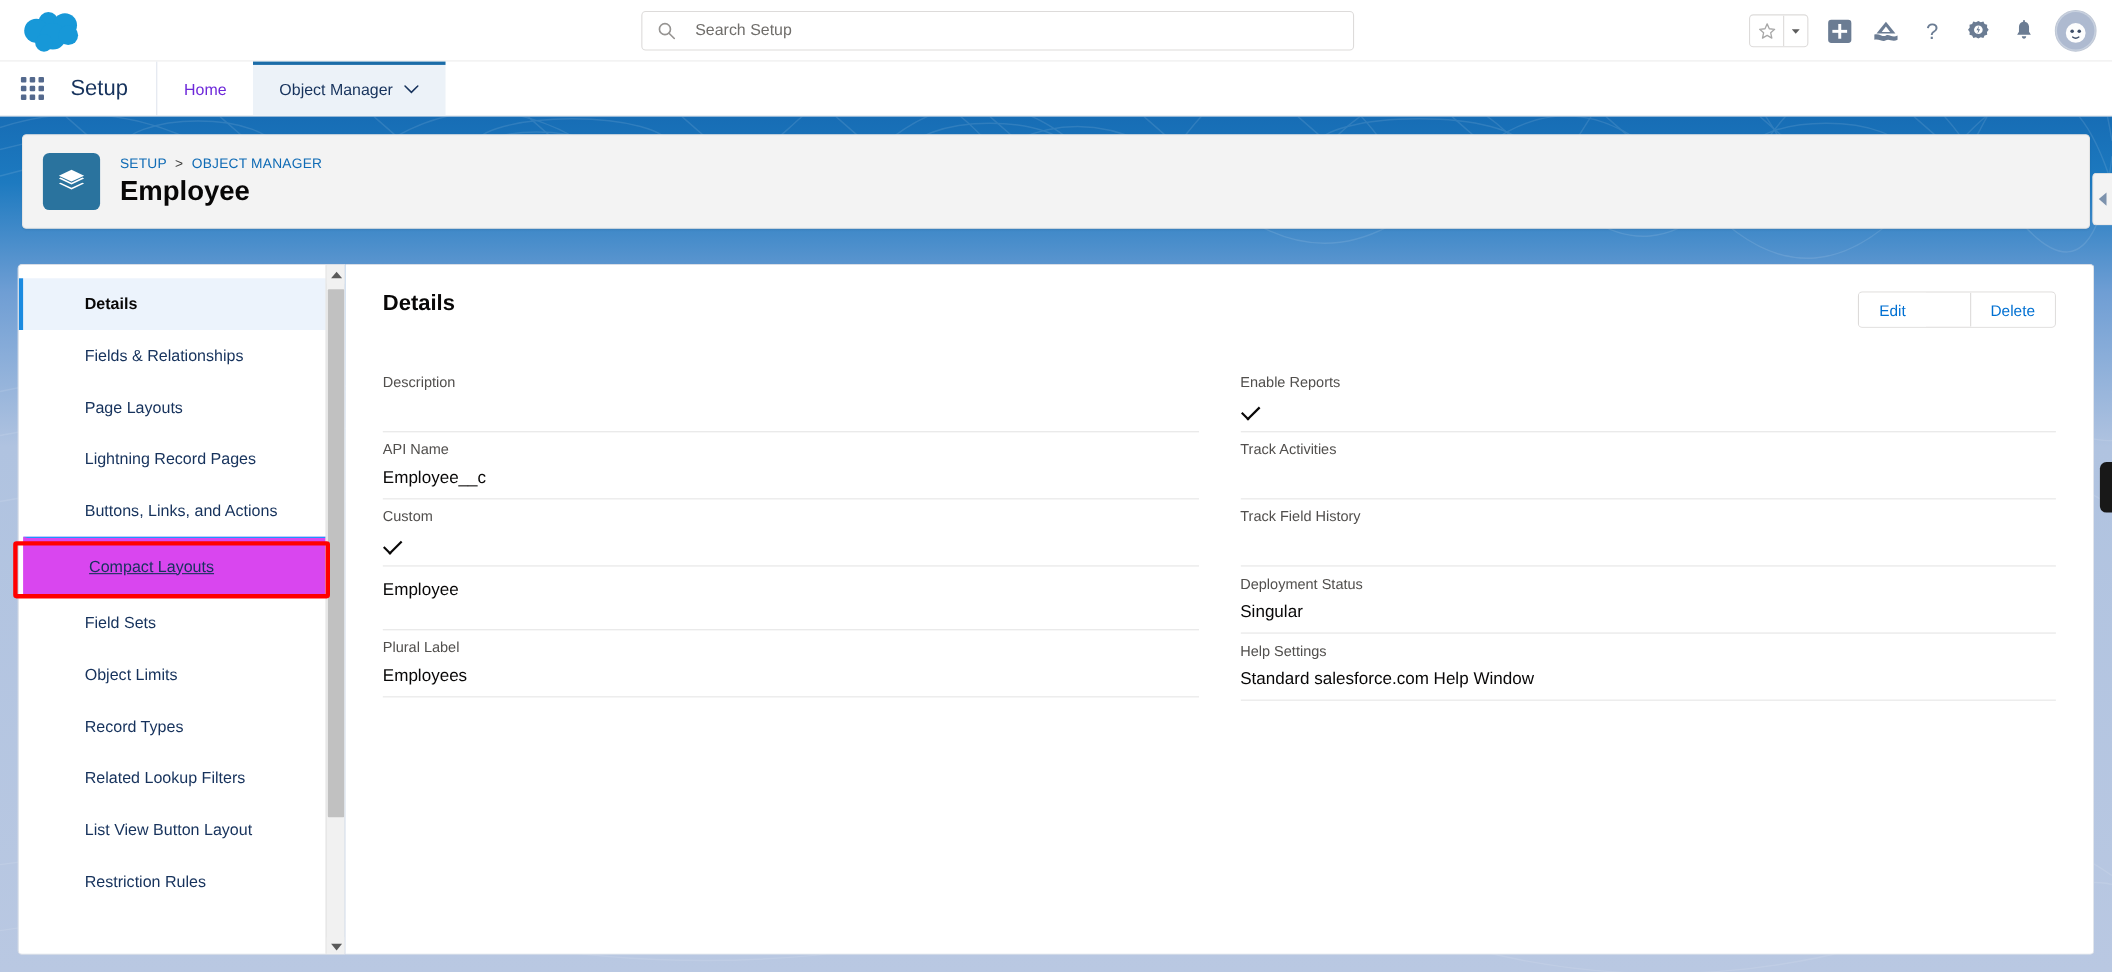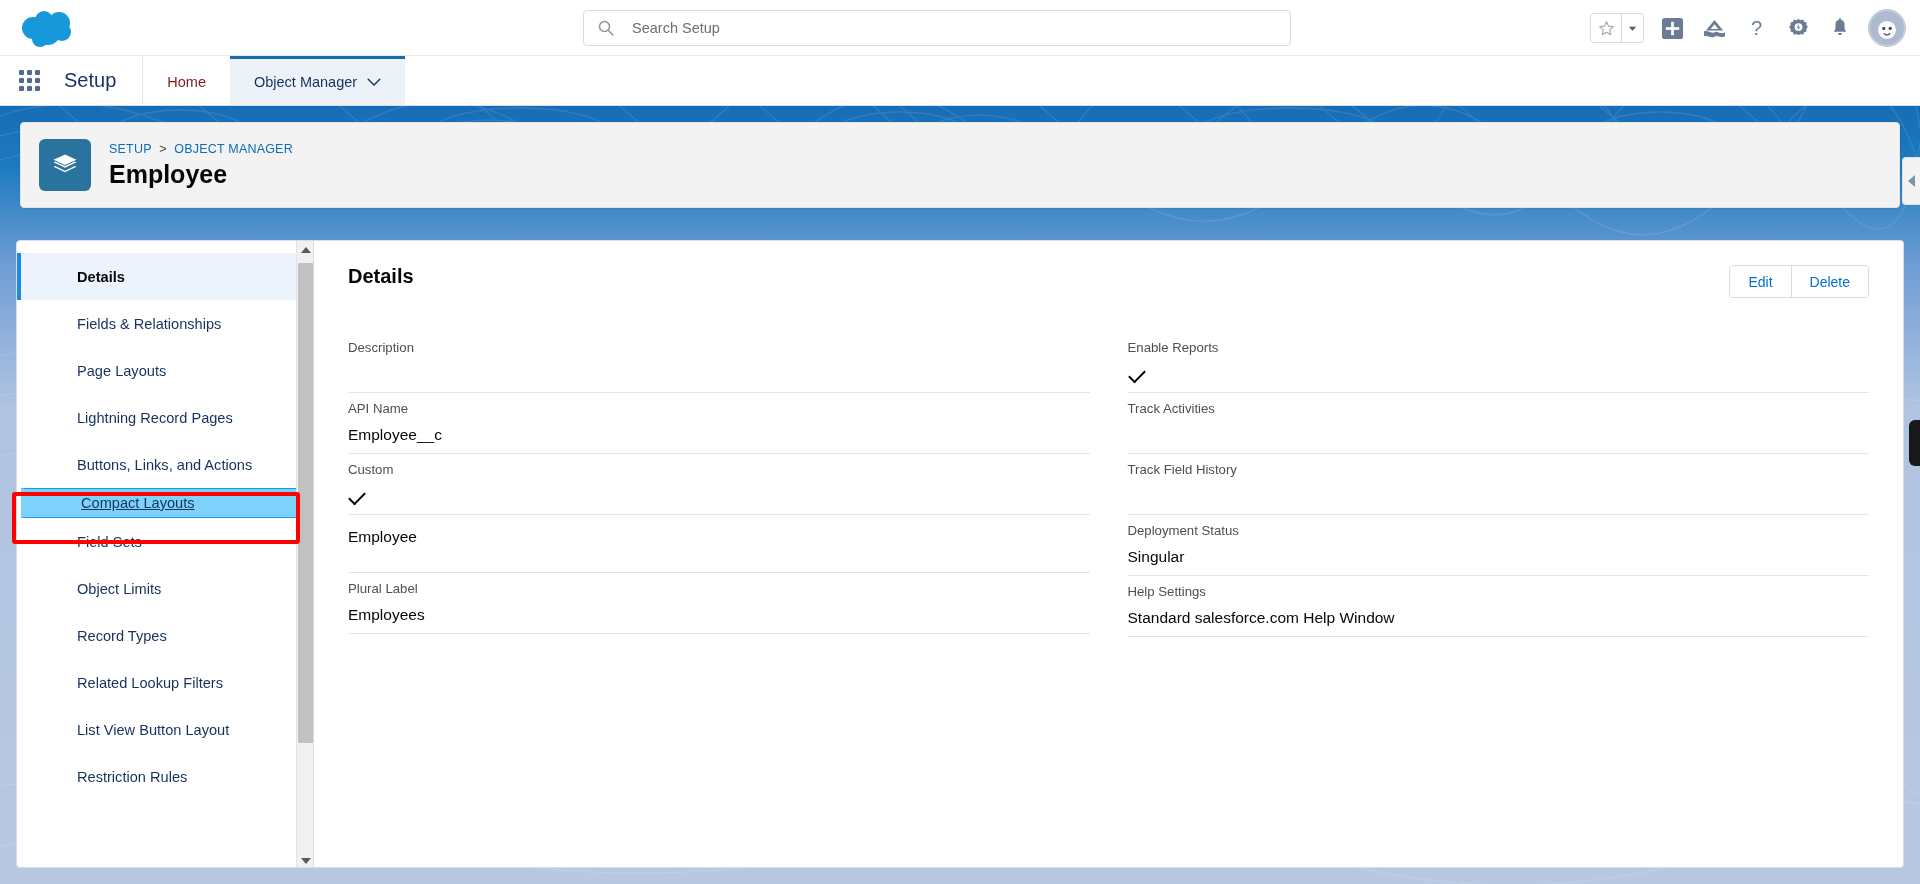--- a/index.html
+++ b/index.html
@@ -15,21 +15,21 @@
     position: absolute; top: 0; left: 0;
     width: 1920px; height: 56px;
     background: #ffffff;
     border-bottom: 1px solid #e8e8e8;
     display: flex; align-items: center;
   }
   .sf-logo { position: absolute; left: 18px; top: 6px; width: 66px; height: 46px; }
 
   .search-wrap {
     position: absolute; left: 583px; top: 10px;
-    width: 708px; height: 36px;
+    width: 648px; height: 36px;
   }
   .search-box {
     width: 100%; height: 100%;
     border: 1px solid #dddbda; border-radius: 4px;
     background: #fff;
     display: flex; align-items: center;
     padding-left: 14px;
   }
   .search-box .mag { width: 16px; height: 16px; flex: 0 0 auto; }
   .search-input {
@@ -77,21 +77,21 @@
   }
   .waffle-grid i { width: 5px; height: 5px; background: #54698d; border-radius: 1px; display: block; }
   .setup-label {
     display: flex; align-items: center; padding: 0 26px 0 6px;
     font-size: 20px; color: #16325c; font-weight: 400;
     border-right: 1px solid #e0e5ee;
   }
   .navtabs { display: flex; align-items: stretch; }
   .navtab {
     display: flex; align-items: center; gap: 10px;
-    padding: 0 24px; font-size: 14.5px; color: #7f1d1d;
+    padding: 0 24px; font-size: 14.5px; color: #6d28d9;
     cursor: pointer; background: transparent;
     border-top: 3px solid transparent;
   }
   .navtab.active {
     background: #ecf2f8; border-top: 3px solid #1b6ca8; color: #16325c;
   }
 
   
   .page-bg {
     position: absolute; top: 106px; left: 0;
@@ -169,24 +169,24 @@
     height: 47px; display: flex; align-items: center;
     padding-left: 56px;
     font-size: 14.6px; color: #16325c;
     cursor: pointer; position: relative;
     border-left: 4px solid transparent;
   }
   .side-item.active {
     background: #ecf3fc; border-left: 4px solid #1b8ae0; font-weight: bold; color: #080707;
   }
   .side-item.focused {
-    background: #7dd3fc;
+    background: #d946ef;
     border: 1px solid #1b96ff; border-left: 4px solid transparent;
     margin: 0 2px 0 4px;
-    height: 30px;
+    height: 55px;
   }
   .side-item.focused .side-label { text-decoration: underline; }
 
   
   .red-box {
     position: absolute;
     left: 12px; top: 492px;
     width: 288px; height: 52px;
     border: 4px solid #ff0000;
     border-radius: 3px;
@@ -223,21 +223,21 @@
     border-radius: 0 4px 4px 0;
     padding: 24px 34px 0 34px;
     position: relative;
   }
   .detail-head {
     display: flex; align-items: flex-start; justify-content: space-between;
   }
   .detail-title { font-size: 20px; font-weight: bold; color: #080707; }
   .btn-group {
     display: flex; border: 1px solid #dddbda; border-radius: 4px; overflow: hidden;
-    background: #fff; height: 33px;
+    background: #fff; height: 33px; gap: 40px;
   }
   .btn {
     padding: 0 18px; display: flex; align-items: center;
     font-size: 14px; color: #0070d2; cursor: pointer; background: #fff;
     border: none; font-family: "Liberation Sans", sans-serif;
   }
   .btn + .btn { border-left: 1px solid #dddbda; }
 
   .fields-grid {
     margin-top: 34px;

